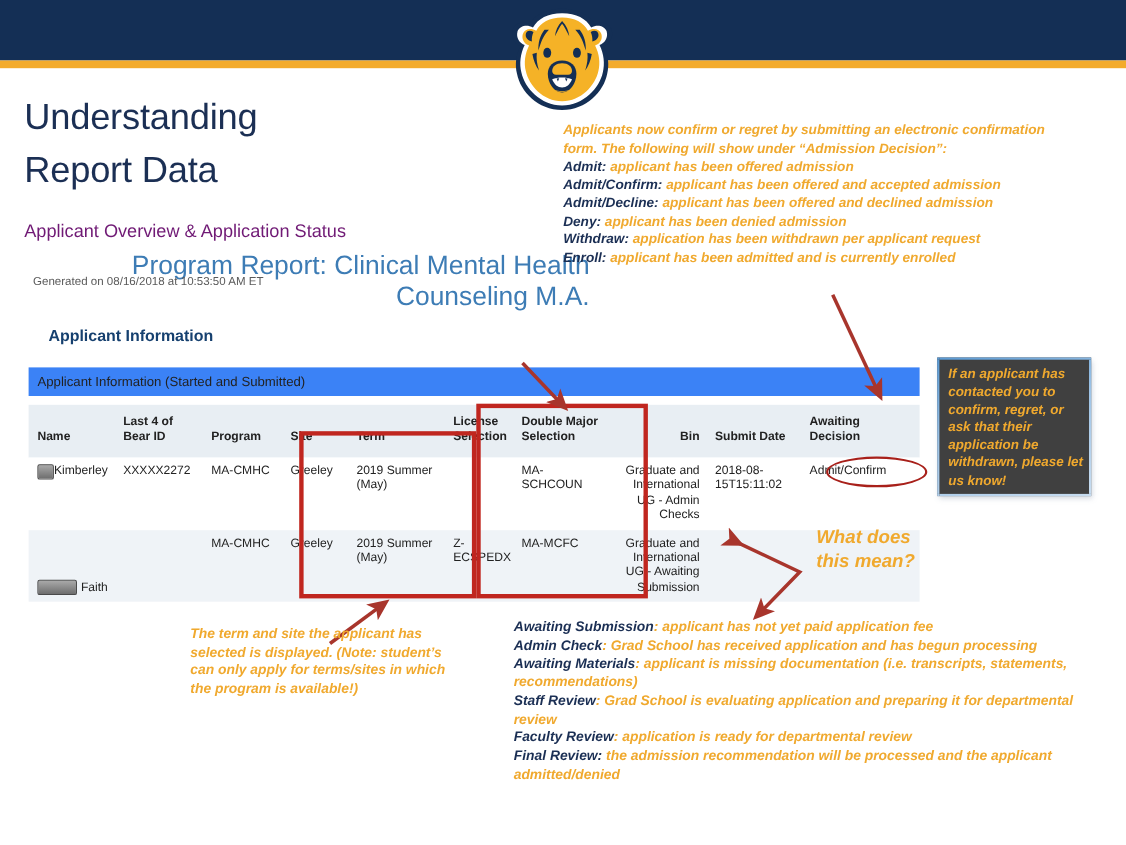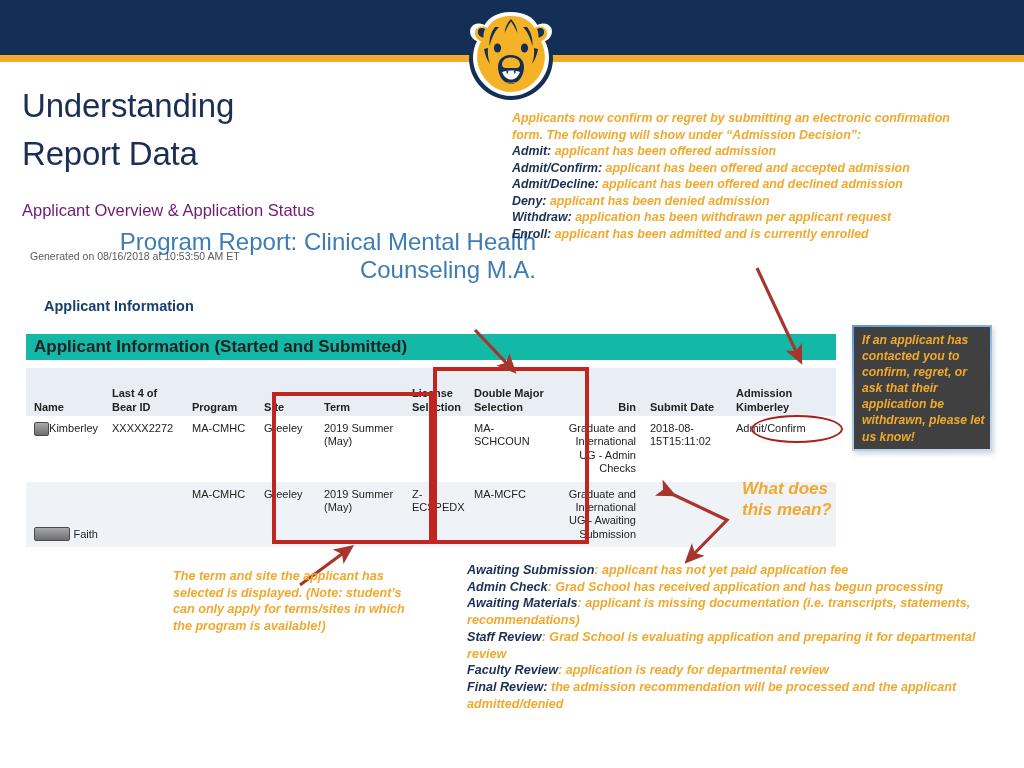--- a/index.html
+++ b/index.html
@@ -38,30 +38,30 @@
     font-size:10.5px;color:#5a5a5a;font-weight:400;
   }
   .secthead{
     position:absolute;left:44px;top:298px;
     font-size:14.5px;color:#16406f;font-weight:bold;
   }
 
   
   .tbl{position:absolute;left:26px;top:334px;width:810px;}
   .tbl .bar{
-    height:26px;background:#14b8a6;color:#222;font-weight:bold;font-size:17px;
+    height:26px;background:#3b82f6;color:#222;font-weight:normal;font-size:12px;
     display:flex;align-items:center;padding-left:8px;
   }
   .tbl .gap{height:8px;background:#fff;}
   .row{display:flex;font-size:11px;color:#222;}
   .row.head{background:#e8eef3;font-weight:bold;align-items:flex-end;height:48px;}
   .row.r1{background:#ffffff;min-height:62px;}
   .row.r2{background:#eff3f7;min-height:62px;}
   .cell{padding:6px 6px 6px 8px;box-sizing:border-box;line-height:1.22;}
-  .row.head .cell{padding-bottom:2px;}
+  .row.head .cell{padding-bottom:12px;}
   .c-name{width:78px;}
   .c-id{width:80px;}
   .c-prog{width:72px;}
   .c-site{width:60px;}
   .c-term{width:88px;}
   .c-lic{width:62px;}
   .c-dbl{width:88px;}
   .c-bin{width:88px;text-align:right;}
   .c-date{width:86px;}
   .c-dec{width:92px;}
@@ -200,21 +200,21 @@
     <div class="row head">
       <div class="cell c-name">Name</div>
       <div class="cell c-id">Last 4 of Bear ID</div>
       <div class="cell c-prog">Program</div>
       <div class="cell c-site">Site</div>
       <div class="cell c-term">Term</div>
       <div class="cell c-lic">License Selection</div>
       <div class="cell c-dbl">Double Major Selection</div>
       <div class="cell c-bin">Bin</div>
       <div class="cell c-date">Submit Date</div>
-      <div class="cell c-dec">Admission Kimberley</div>
+      <div class="cell c-dec">Awaiting Decision</div>
     </div>
 
     <div class="row r1">
       <div class="cell c-name namecell">
         <span class="redact"></span>
         <span>Kimberley</span>
       </div>
       <div class="cell c-id">XXXXX2272</div>
       <div class="cell c-prog">MA-CMHC</div>
       <div class="cell c-site">Greeley</div>

